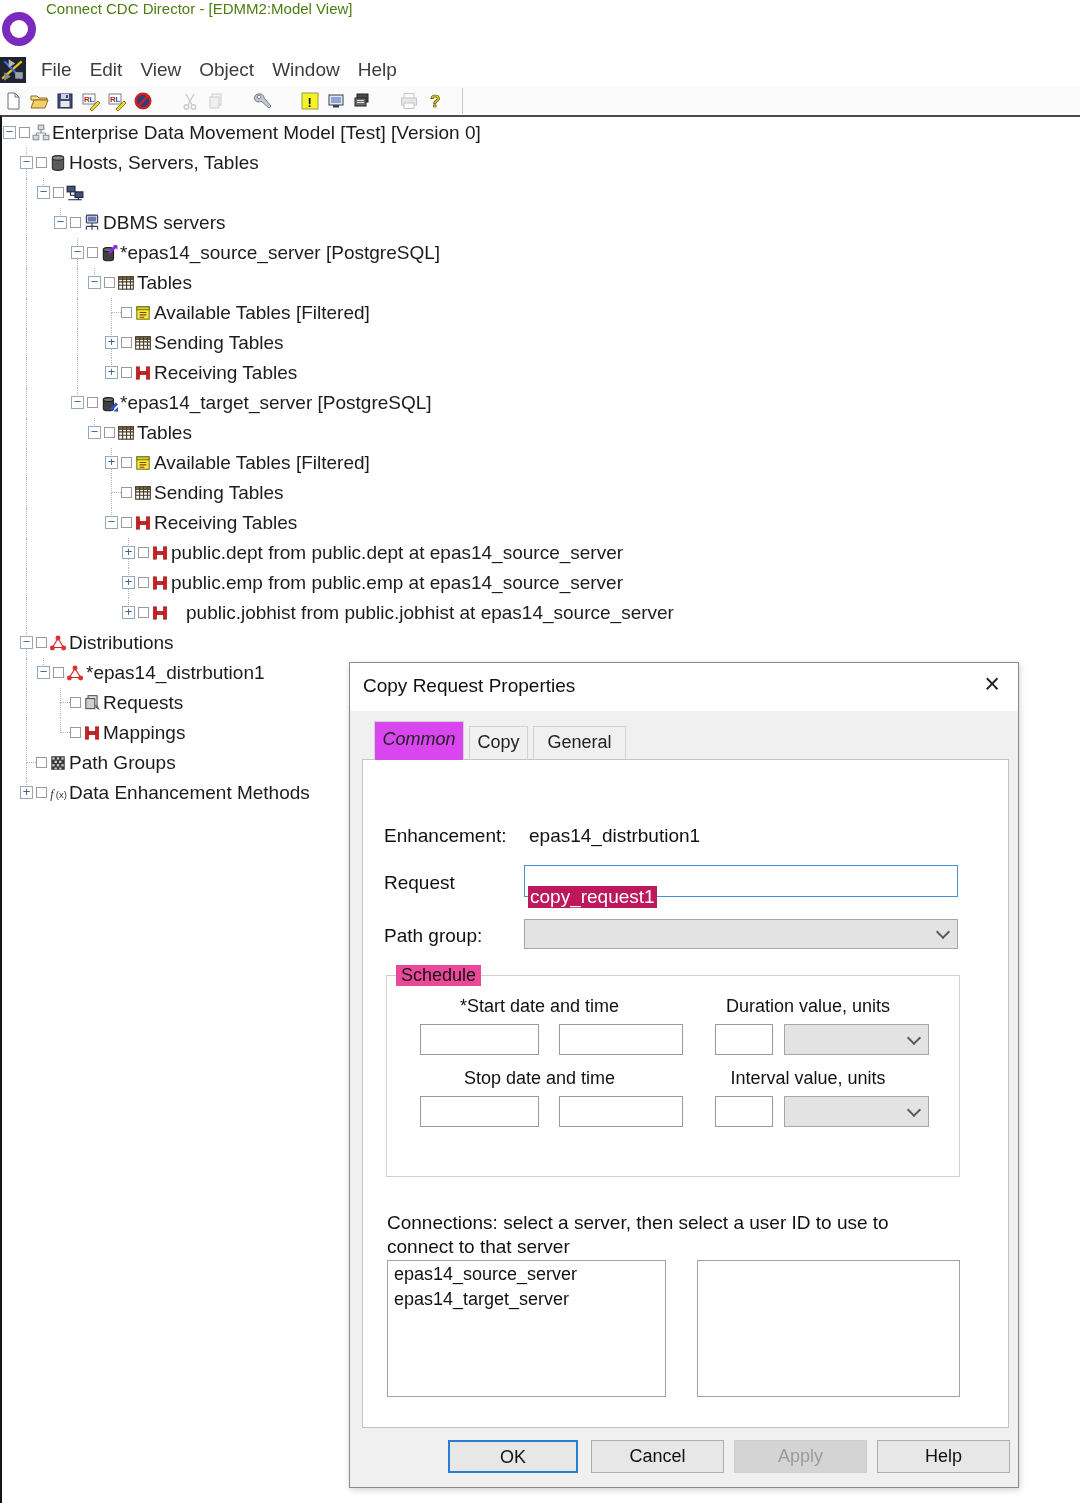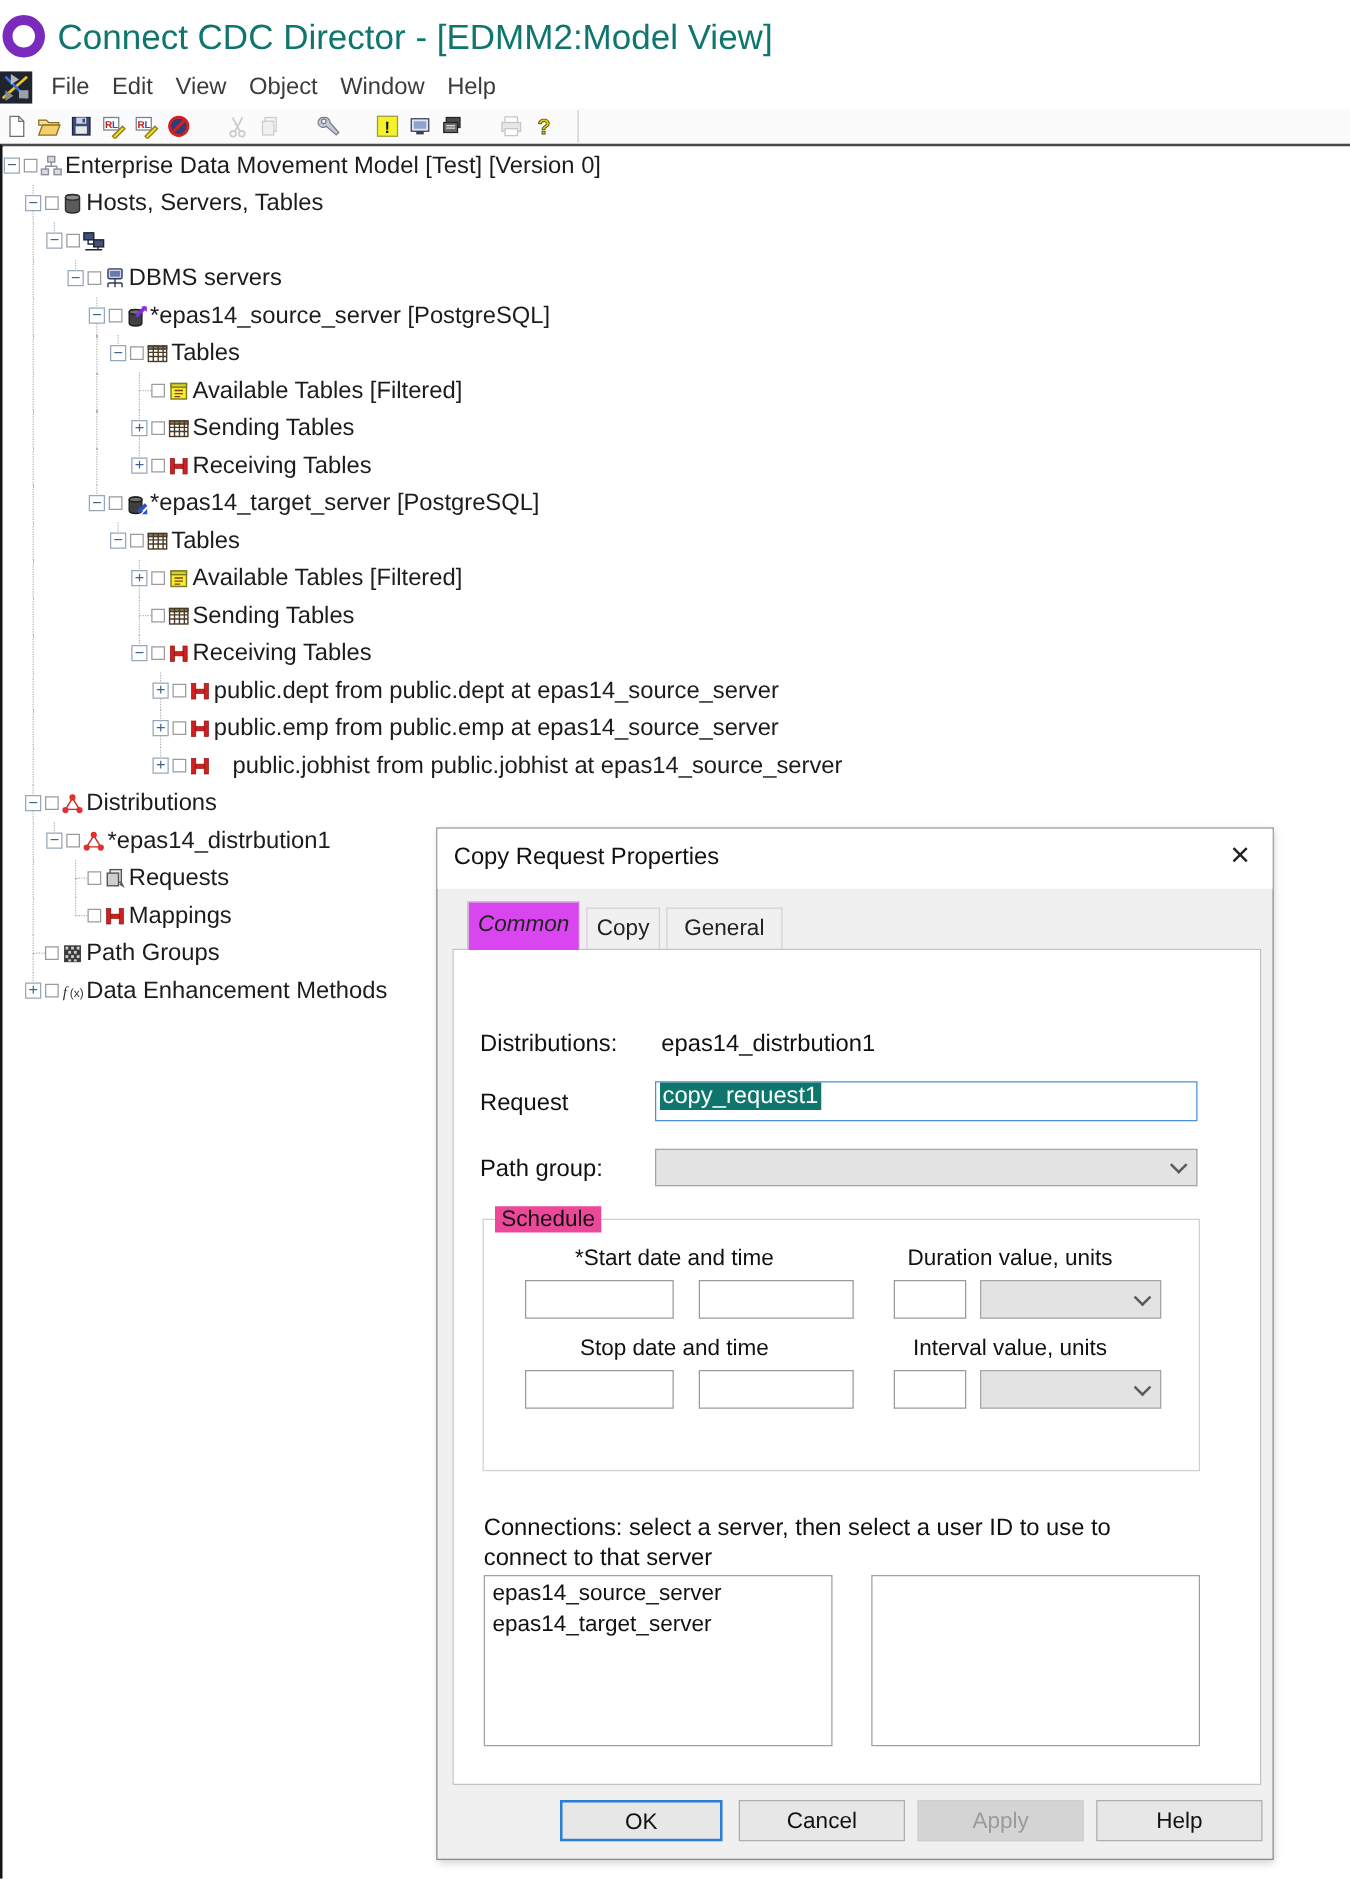--- a/index.html
+++ b/index.html
@@ -1,21 +1,21 @@
 <!DOCTYPE html>
 <html><head>
 <meta charset="utf-8">
 <style>
   html,body{margin:0;padding:0;background:#fff;}
   .screen{position:relative;width:1080px;height:1503px;background:#fff;overflow:hidden;
           font-family:"Liberation Sans","DejaVu Sans",sans-serif;}
   
   .titlebar{position:absolute;left:0;top:0;width:100%;height:54px;background:#fff;}
   .logo{position:absolute;left:2px;top:12px;width:18px;height:18px;border:8px solid #7b2abe;border-radius:50%;}
-  .title-text{position:absolute;left:46px;top:14px;font-size:28px;color:#0f766e;white-space:nowrap;}
+  .title-text{position:absolute;left:46px;top:0;font-size:15px;color:#4d7c0f;white-space:nowrap;}
   .menubar{position:absolute;left:0;top:54px;width:100%;height:32px;background:#fff;display:flex;align-items:center;}
   .mdi-icon{width:26px;height:26px;margin:0 6px 0 0;}
   .menu-item{font-size:19px;color:#3c3c3c;padding:0 9px;cursor:default;}
   .toolbar{position:absolute;left:0;top:86px;width:100%;height:29px;background:#fbfbfb;
            border-bottom:1px solid #d9d9d9;display:flex;align-items:center;}
   .tb-btn{width:24px;height:24px;margin:0 1px;display:flex;align-items:center;justify-content:center;}
   .tb-btn.gap{margin-left:22px;}
   .tb-btn.dim{opacity:.55;}
   .tb-sep{width:1px;height:26px;background:#c9c9c9;margin-left:14px;}
   
@@ -38,21 +38,21 @@
   .dlg-close{position:absolute;right:18px;top:6px;font-size:27px;color:#222;line-height:30px;cursor:default;}
   .tab{position:absolute;box-sizing:border-box;background:#f0f0f0;border:1px solid #d2d2d2;border-bottom:none;
        font-size:18px;color:#222;text-align:center;cursor:default;}
   .tab.active{background:#d946ef;z-index:3;font-style:italic;}
   .tab-page{position:absolute;left:12px;top:96px;width:647px;height:669px;background:#fff;
             border:1px solid #c3c3c3;box-sizing:border-box;}
   .lbl{position:absolute;font-size:19px;color:#111;white-space:nowrap;}
   .static-val{position:absolute;font-size:19px;color:#111;white-space:nowrap;}
   .edit{position:absolute;box-sizing:border-box;background:#fff;border:1px solid #9a9a9a;}
   .edit.focused{border:1px solid #4a90d9;}
-  .sel{display:inline-block;margin:0 0 0 3px;padding:0 2px;background:#0f766e;color:#fff;font-size:19px;}
+  .sel{display:inline-block;margin:20px 0 0 3px;padding:0 2px;background:#be185d;color:#fff;font-size:19px;}
   .combo{position:absolute;box-sizing:border-box;background:#e3e3e3;border:1px solid #a6a6a6;}
   .chev{position:absolute;right:9px;top:50%;width:8px;height:8px;margin-top:-7px;
         border-right:2px solid #5a5a5a;border-bottom:2px solid #5a5a5a;transform:rotate(45deg);}
   .fieldset{position:absolute;left:36px;top:312px;width:574px;height:202px;border:1px solid #d0d0d0;box-sizing:border-box;}
   .legend{position:absolute;left:46px;top:302px;background:#ec4899;padding:0 5px;font-size:18px;color:#111;z-index:2;}
   .group-lbl{position:absolute;font-size:18px;color:#111;text-align:center;}
   .conn-lbl{position:absolute;left:37px;top:548px;width:540px;font-size:19px;color:#111;line-height:24px;}
   .listbox{position:absolute;box-sizing:border-box;background:#fff;border:1px solid #a0a0a0;overflow:hidden;}
   .lb-item{font-size:18px;color:#111;line-height:24px;padding:1px 0 0 6px;white-space:nowrap;}
   .btn{position:absolute;top:777px;height:33px;box-sizing:border-box;background:#e7e7e7;border:1px solid #aeaeae;
@@ -555,21 +555,21 @@
 
   <div class="dialog">
     <div class="dlg-titlebar">
       <span class="dlg-title">Copy Request Properties</span>
       <span class="dlg-close">×</span>
     </div>
 
     <span id="dlg-tabs"><div class="tab active" style="left: 24px; top: 58px; width: 90px; height: 39px; line-height: 35px;">Common</div><div class="tab" style="left: 119px; top: 63px; width: 59px; height: 34px; line-height: 30px;">Copy</div><div class="tab" style="left: 183px; top: 63px; width: 93px; height: 34px; line-height: 30px;">General</div></span>
     <div class="tab-page"></div>
 
-    <span class="lbl" style="left:34px;top:162px;">Distributions:</span>
+    <span class="lbl" style="left:34px;top:162px;">Enhancement:</span>
     <span class="static-val" style="left:179px;top:162px;">epas14_distrbution1</span>
 
     <span class="lbl" style="left:34px;top:209px;">Request</span>
     <div class="edit focused" style="left:174px;top:202px;width:434px;height:32px;">
       <span class="sel">copy_request1</span>
     </div>
 
     <span class="lbl" style="left:34px;top:262px;text-align:right;">Path group:</span>
     <div class="combo" style="left:174px;top:256px;width:434px;height:30px;">
       <span class="chev"></span>

